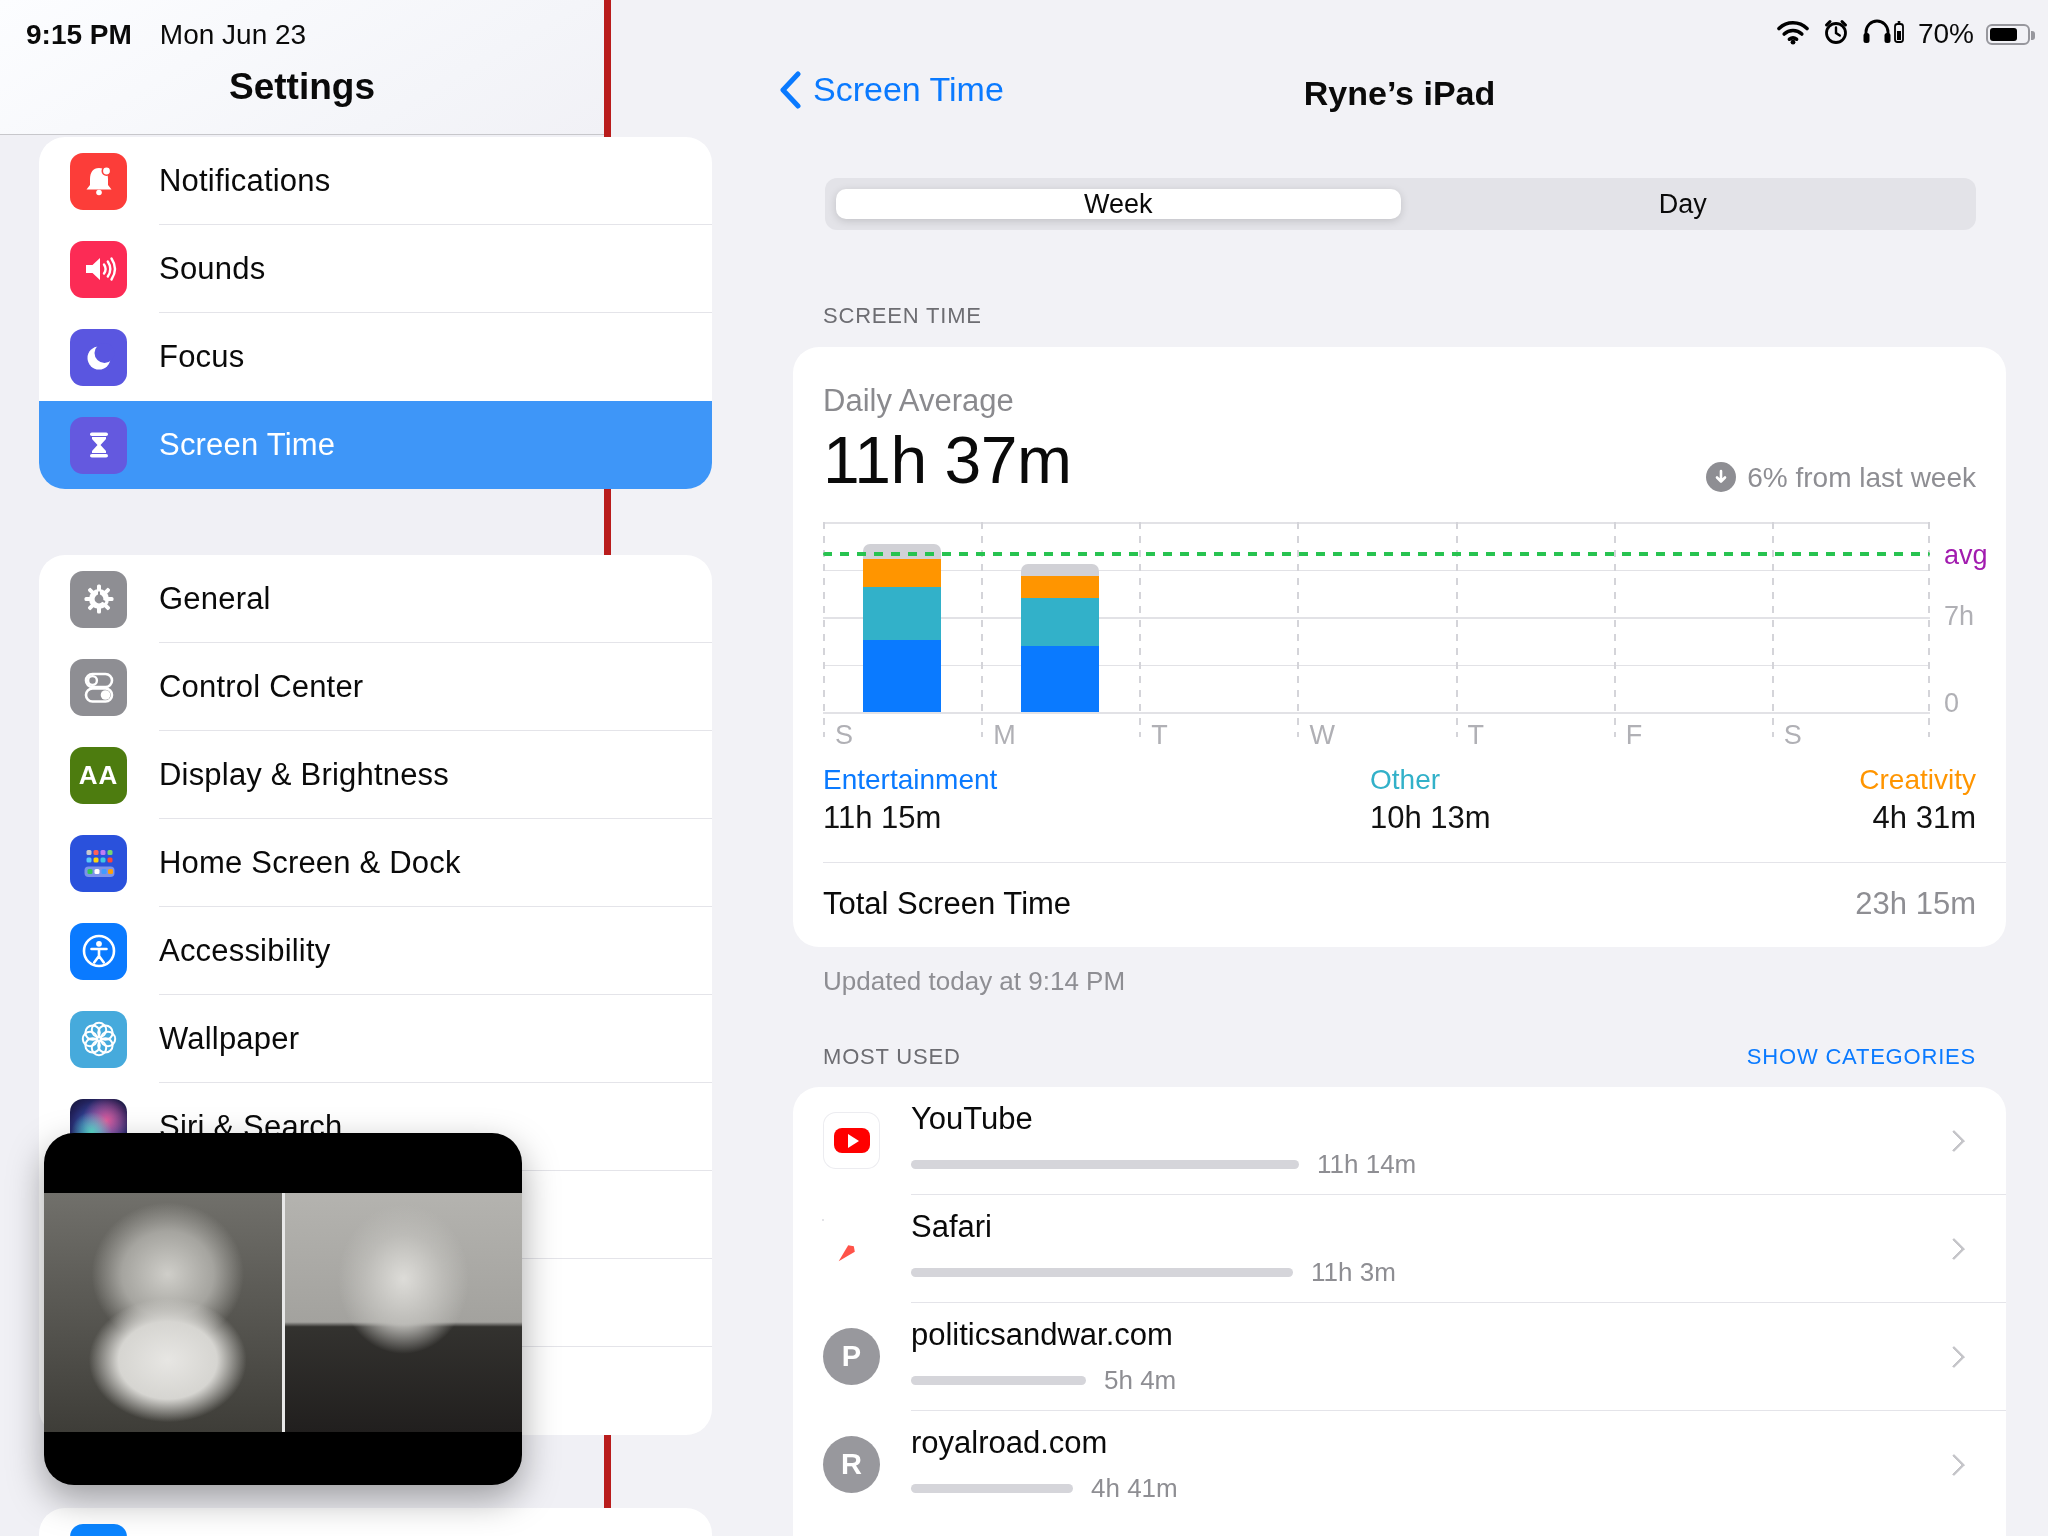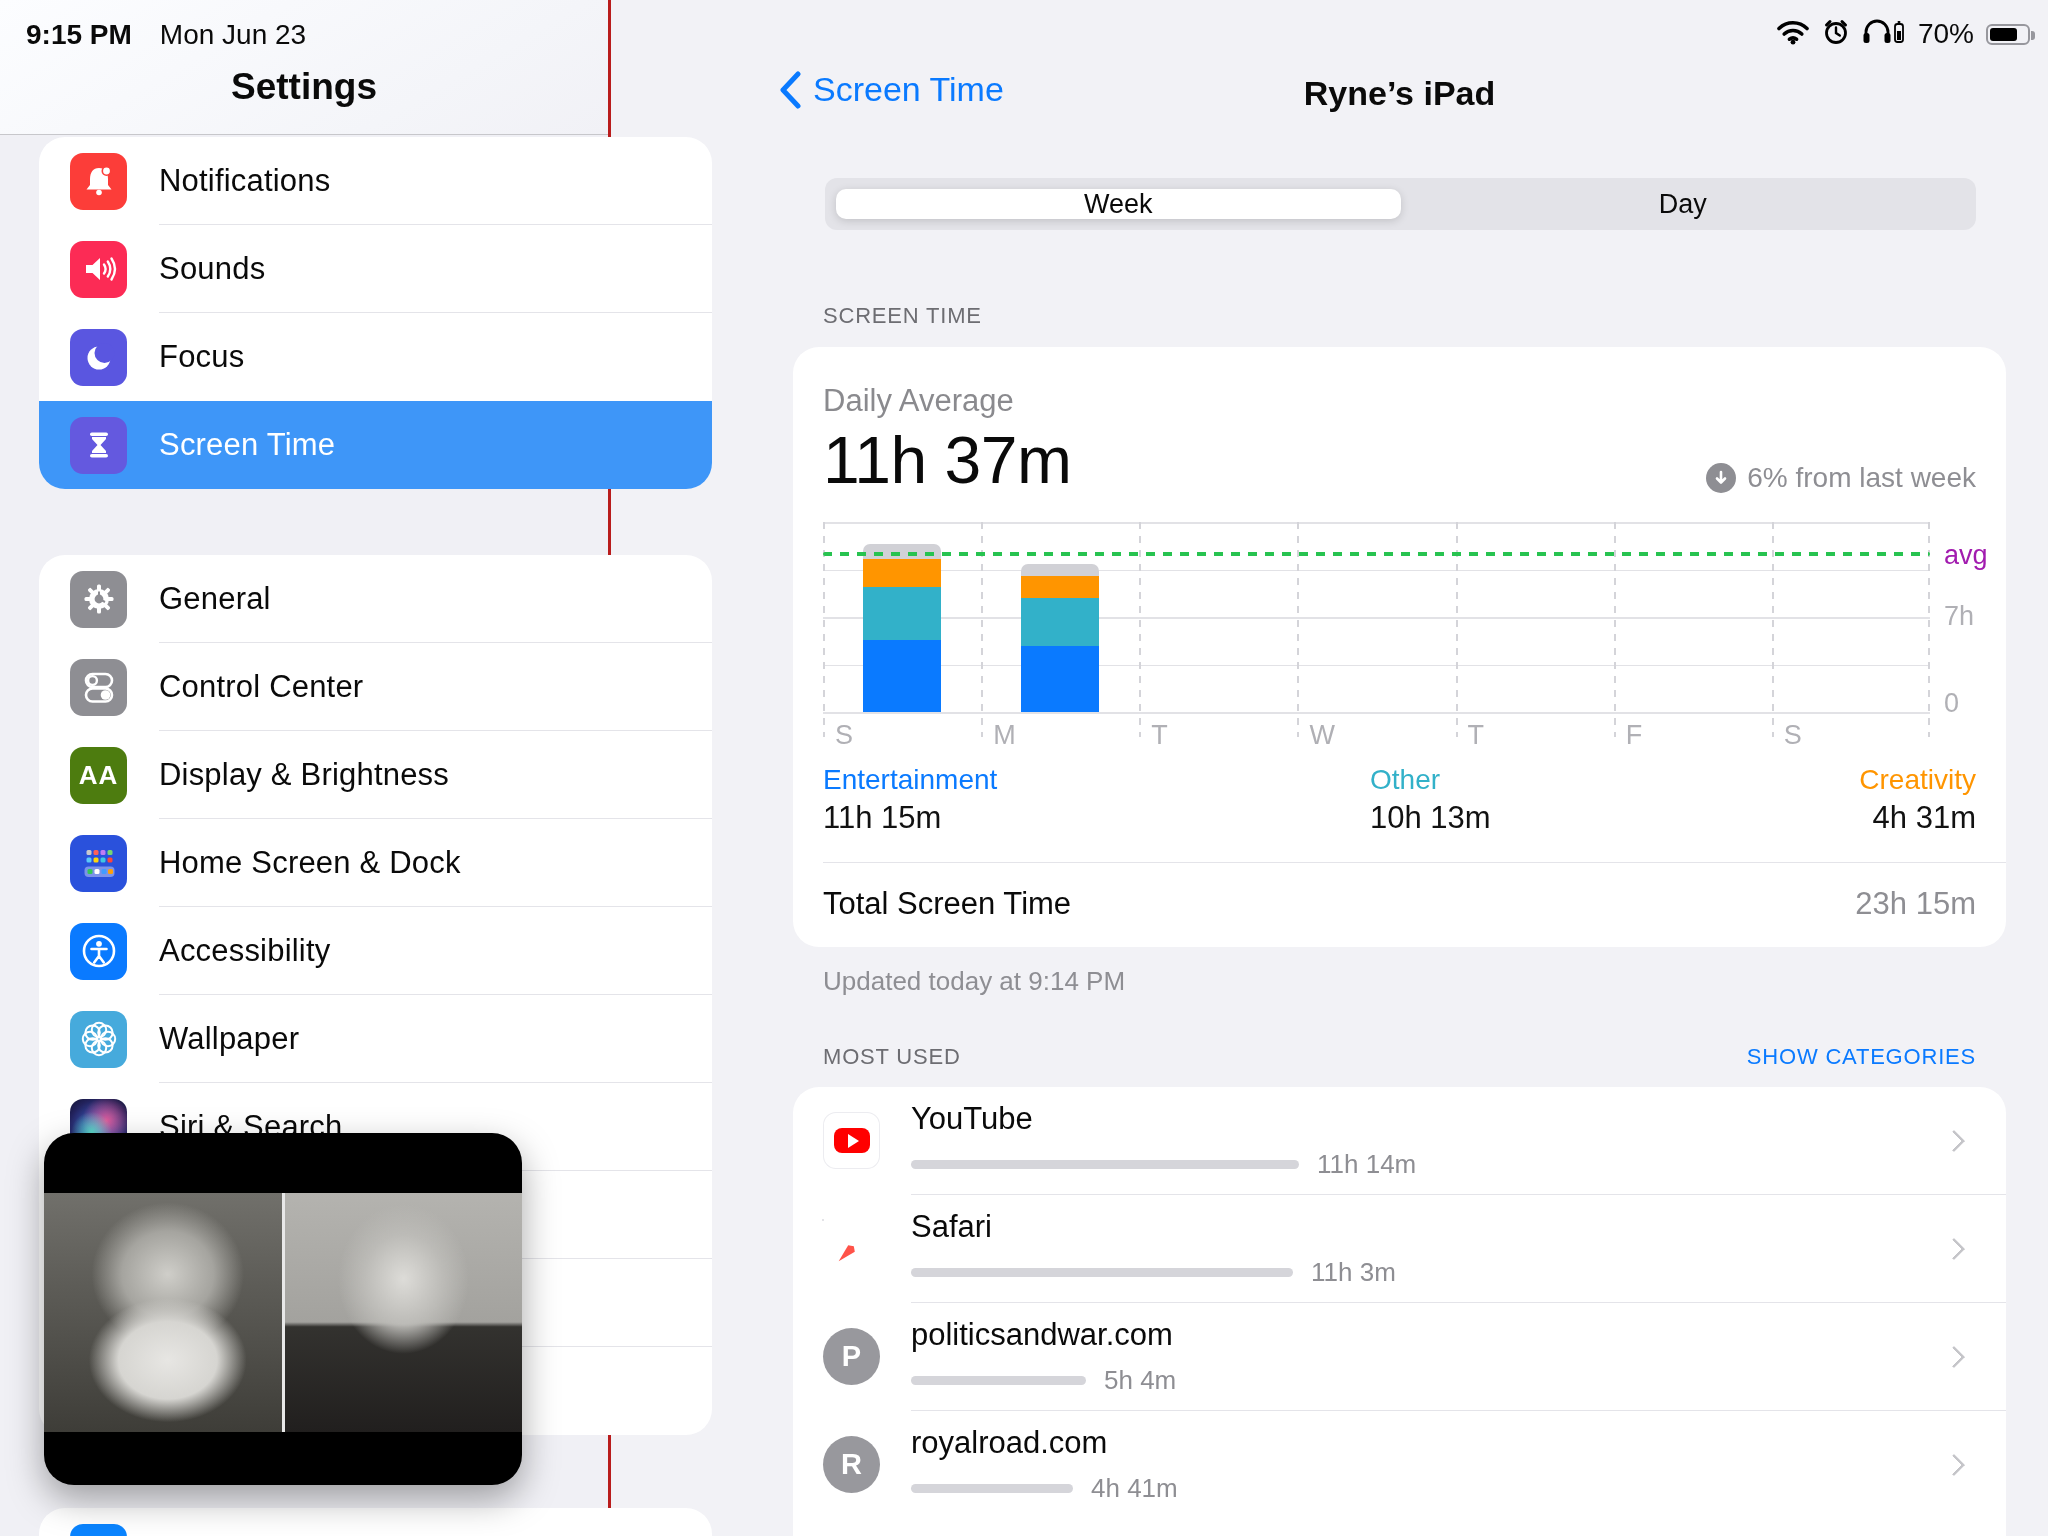--- a/index.html
+++ b/index.html
@@ -12,21 +12,21 @@
 .sb-time{font-weight:700}
 .sb-right{position:absolute;right:18px;top:8px;display:flex;align-items:center;gap:12px}
 .sb-right .pct{font-size:28px;font-weight:500}
 .batt{width:44px;height:21px;border:2px solid rgba(60,60,67,.5);border-radius:6px;position:relative}
 .batt i{position:absolute;left:2px;top:2px;bottom:2px;width:68%;background:#000;border-radius:3px}
 .batt::after{content:"";position:absolute;right:-7px;top:5px;width:4px;height:9px;
   background:rgba(60,60,67,.5);border-radius:0 3px 3px 0}
 
 
 .sidebar{position:absolute;left:0;top:0;width:611px;height:1536px;background:#f0f0f5;
-  border-right:3px solid #b91c1c}
+  border-right:7px solid #b91c1c}
 .side-header{position:absolute;left:0;top:0;width:100%;height:135px;
   background:linear-gradient(150deg,#fcfdff 0%,#f4f5f9 70%,#f1f1f6 100%);
   border-bottom:1px solid #c7c7cb}
 .side-title{position:absolute;top:66px;width:100%;text-align:center;font-size:37px;font-weight:700}
 .card{position:absolute;left:39px;width:673px;background:#fff;border-radius:26px}
 .g1{top:137px;height:352px}
 .g2{top:555px;height:880px}
 .g3{top:1508px;height:120px}
 .srow{position:relative;height:88px;display:flex;align-items:center;padding-left:31px}
 .srow:not(.no-div)::after{content:"";position:absolute;left:120px;right:0;bottom:0;height:1px;background:#e4e4e9}
@@ -65,21 +65,21 @@
 .seg{position:absolute;left:825px;top:178px;width:1151px;height:52px;background:#e3e3e8;
   border-radius:12px;display:flex;padding:11px}
 .seg-item{flex:1;display:flex;align-items:center;justify-content:center;font-size:27px}
 .seg-item.selected{background:#fff;border-radius:10px;box-shadow:0 2px 8px rgba(0,0,0,.15);font-weight:500}
 .sec-label{position:absolute;font-size:22px;color:#6d6d72;letter-spacing:.8px}
 .card-main{position:absolute;left:793px;background:#fff;border-radius:26px}
 .c1{top:347px;width:1213px;height:600px}
 .c2{top:1087px;width:1213px;height:449px;border-radius:26px 26px 0 0;overflow:hidden}
 .daily-lab{position:absolute;left:823px;top:383px;font-size:31px;color:#8a8a8e}
 .daily-val{position:absolute;left:823px;top:422px;font-size:66px;font-weight:400;letter-spacing:-.5px}
-.trend{position:absolute;right:72px;top:462px;display:flex;align-items:center;gap:11px;
+.trend{position:absolute;right:72px;top:462px;display:flex;gap:11px;
   color:#8e8e93;font-size:28px}
 .trend-circ{width:30px;height:30px;border-radius:50%;background:#8e8e93;display:flex;
   align-items:center;justify-content:center}
 
 
 .plot{position:absolute;left:823px;top:522px;width:1107px;height:190px}
 .hgrid{position:absolute;left:0;width:100%;height:1.5px;background:#e2e2e6}
 .vgrid{position:absolute;top:0;width:2px;height:215px;
   background:repeating-linear-gradient(180deg,#d4d4d9 0 7px,transparent 7px 14px)}
 .avgline{position:absolute;left:0;width:100%;height:4px;border-radius:2px;

